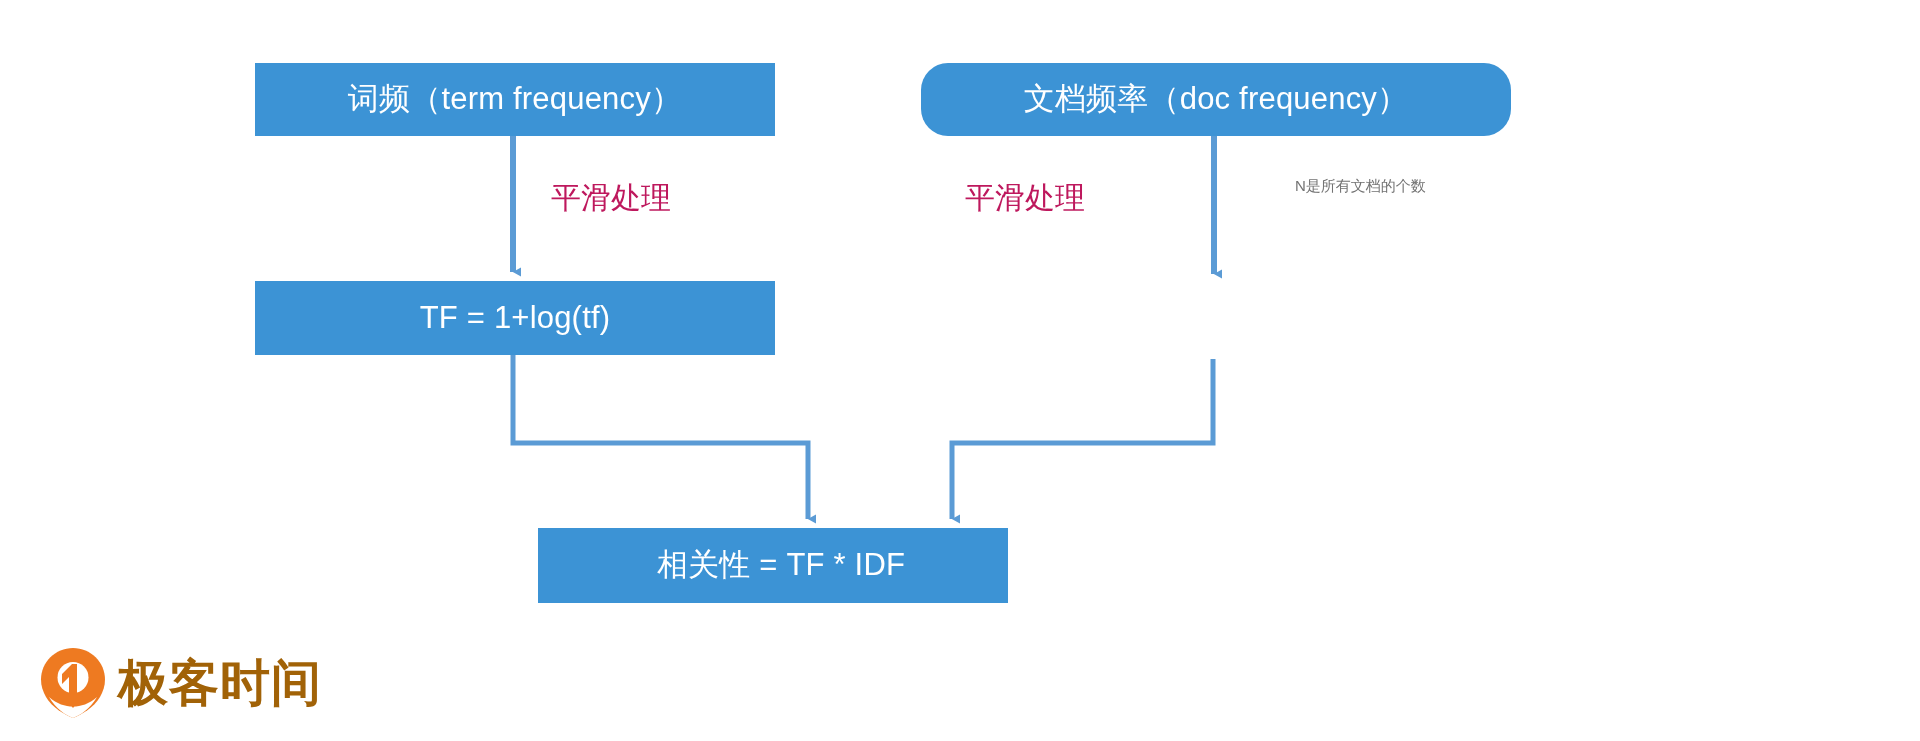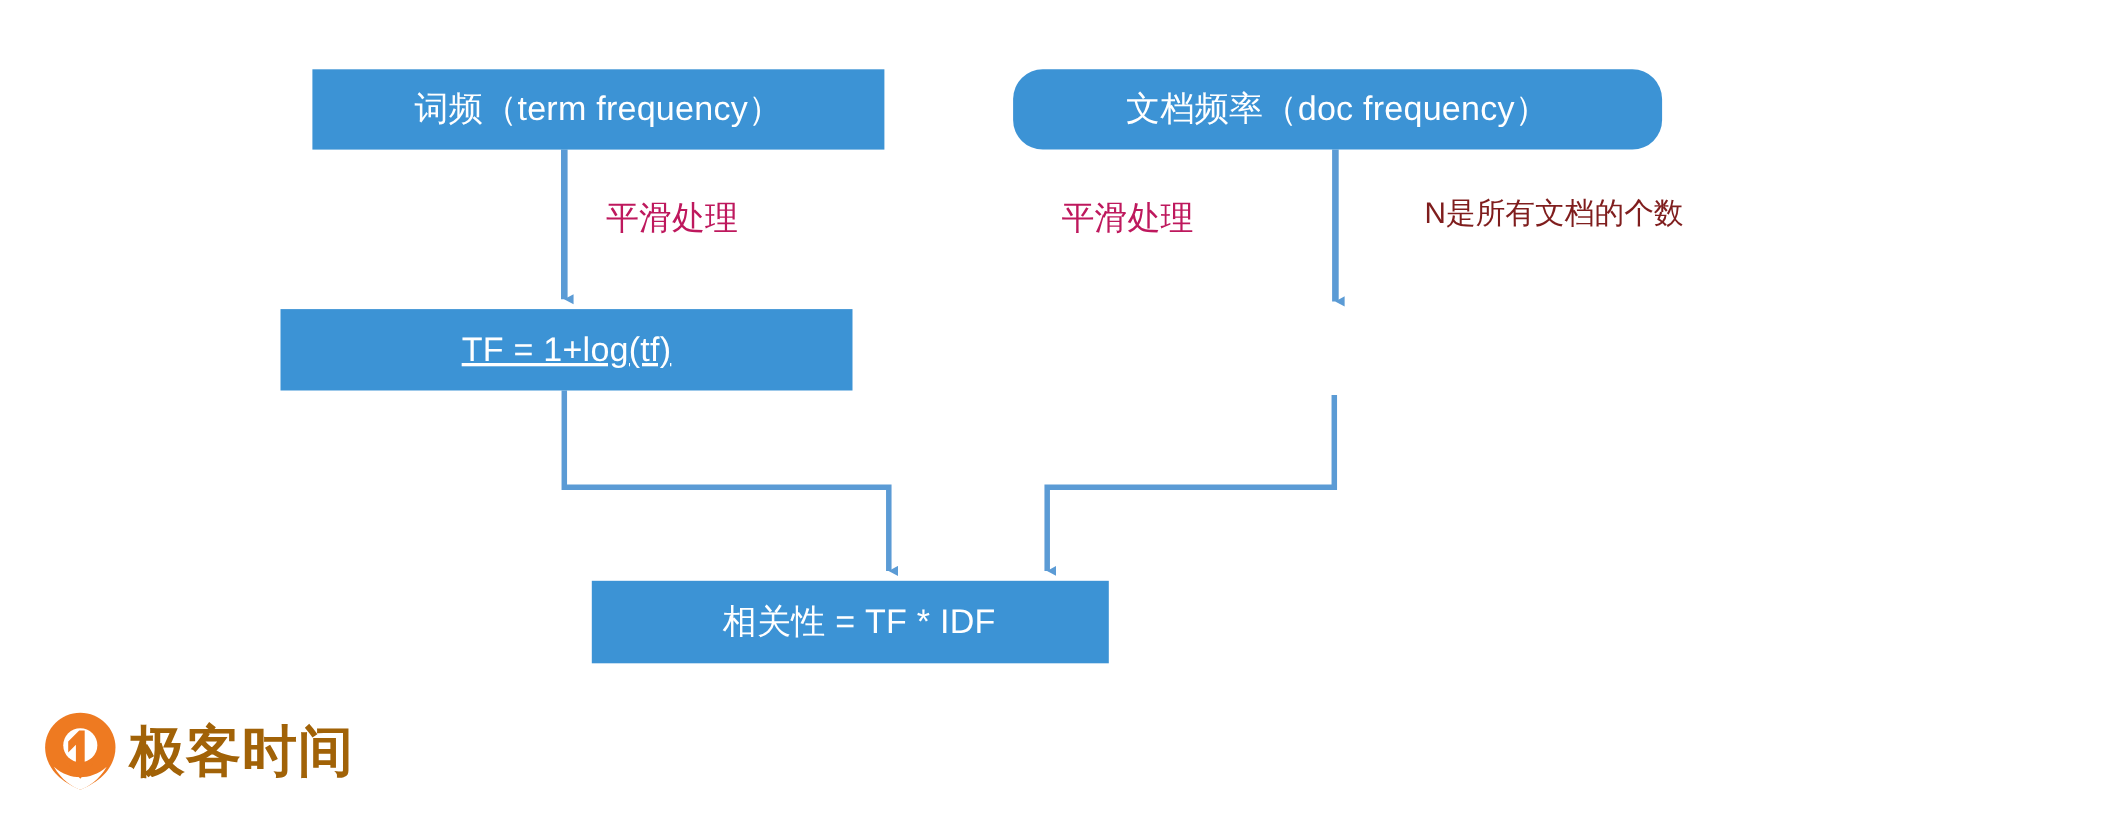--- a/index.html
+++ b/index.html
@@ -40,44 +40,44 @@
     color: #ffffff;
     display: flex;
     align-items: center;
     justify-content: center;
     box-sizing: border-box;
     line-height: 1.1;
     white-space: nowrap;
     letter-spacing: 0.2px;
   }
 
-  .box-tf-title   { left: 255px;  top: 63px;  width: 520px; height: 73px;  font-size: 31px; margin-left: 29px; }
+  .box-tf-title   { left: 255px;  top: 63px;  width: 520px; height: 73px;  font-size: 31px; }
   .box-df-title   { left: 921px;  top: 63px;  width: 590px; height: 73px;  font-size: 31px; border-radius: 27px; }
-  .box-tf-formula { left: 255px;  top: 281px; width: 520px; height: 74px;  font-size: 31px; text-decoration: underline; }
+  .box-tf-formula { left: 255px;  top: 281px; width: 520px; height: 74px;  font-size: 31px; }
   .box-idf-formula{ left: 955px;  top: 283px; width: 517px; height: 76px;  font-size: 31px; }
   .box-result     { left: 538px;  top: 528px; width: 470px; height: 75px;  font-size: 31px; padding-left: 16px; }
 
   
   .label {
     position: absolute;
     z-index: 3;
     color: #be185d;
     white-space: nowrap;
   }
 
   .lbl-smooth-left  { left: 551px; top: 178px; font-size: 30px; }
   .lbl-smooth-right { left: 965px; top: 178px; font-size: 30px; }
 
   .note {
     position: absolute;
     z-index: 3;
     left: 1295px;
     top: 175px;
-    color: #7f1d1d;
-    font-size: 27px;
+    color: #737373;
+    font-size: 15px;
     line-height: 1.45;
     white-space: nowrap;
   }
   .note-line { display: block; }
 
   
   #brand {
     position: absolute;
     z-index: 4;
     left: 40px;

